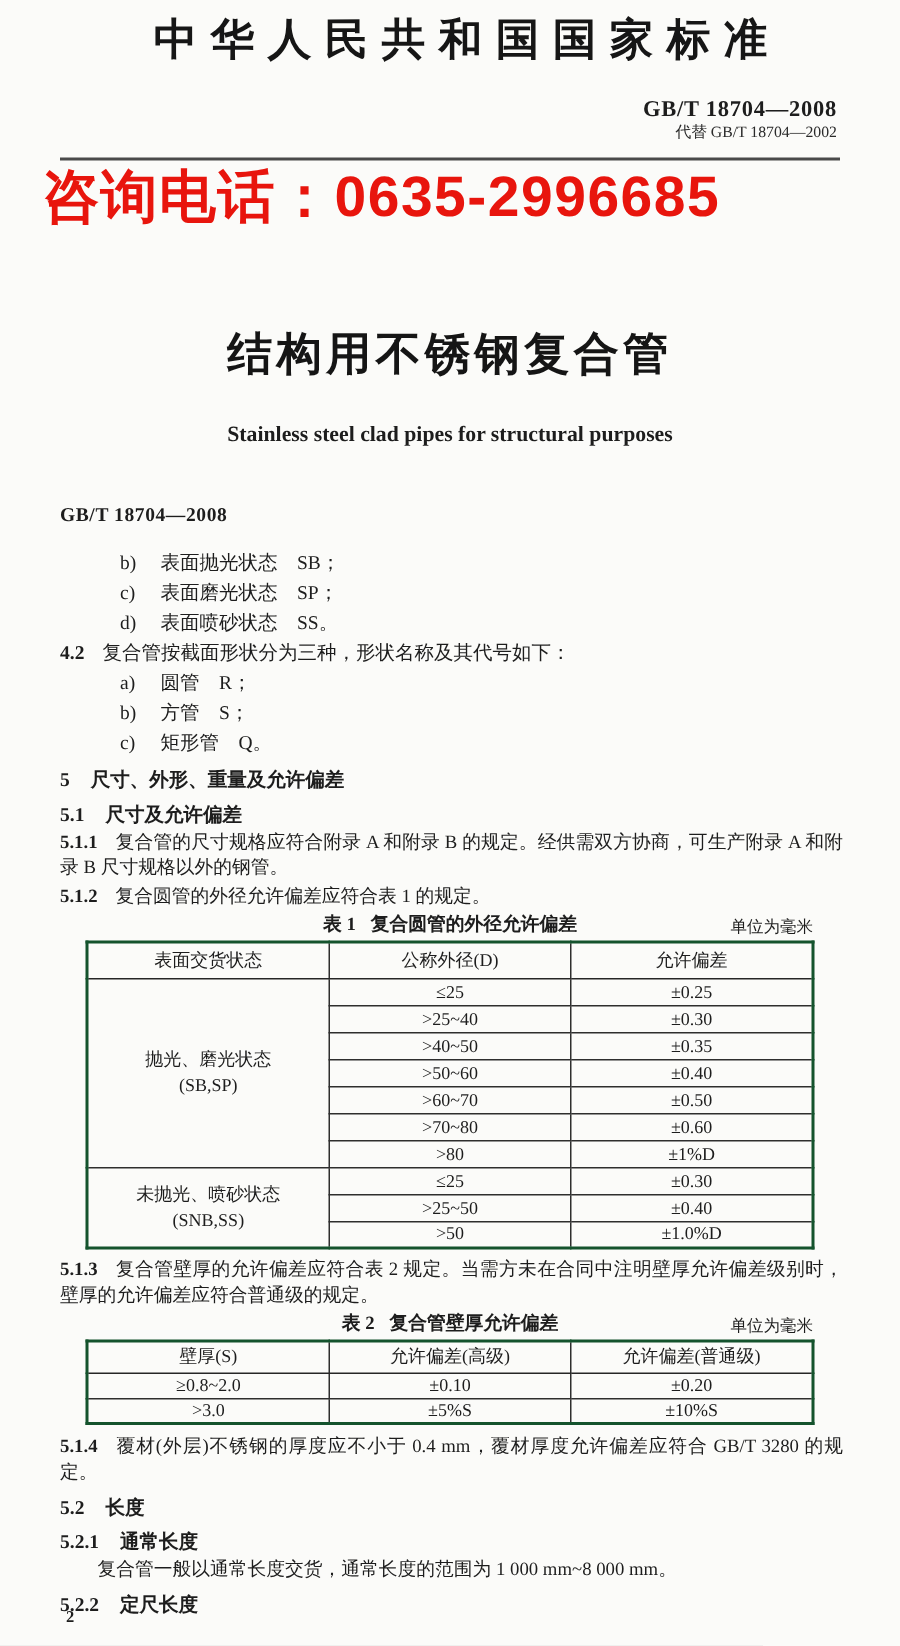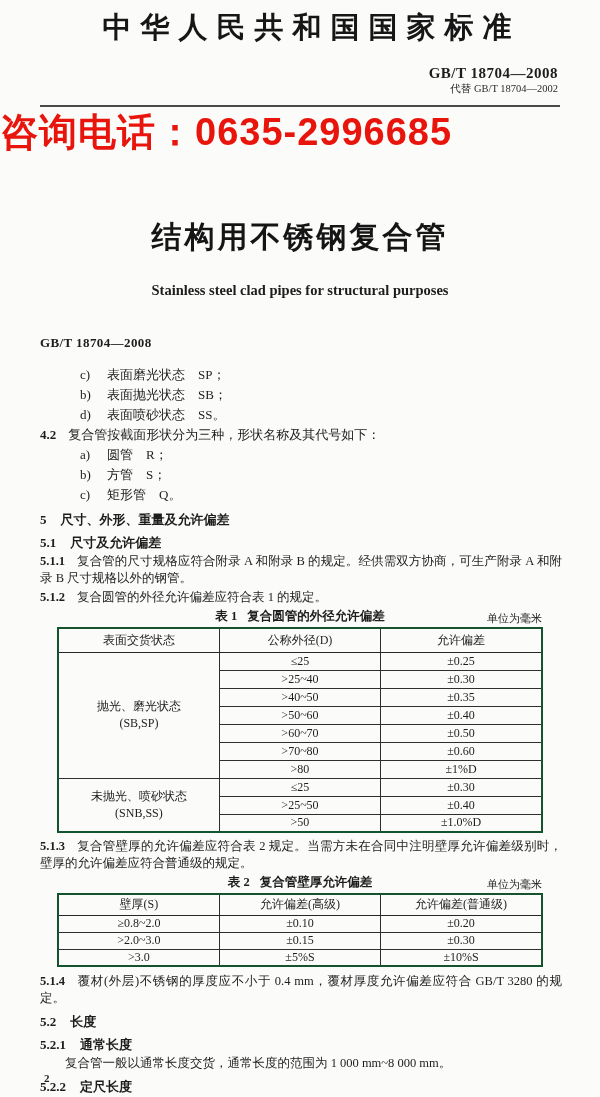--- a/index.html
+++ b/index.html
@@ -14,21 +14,21 @@
     padding-top:10px; text-align:center; font-weight:bold;
     font-size:29px; line-height:34px; letter-spacing:9px; text-indent:9px;
     color:#161616;
     padding-left:14px;
   }
   .std-block { margin-top:20px; padding-right:42px; text-align:right; }
   .std-code { font-size:15px; font-weight:bold; line-height:18px; letter-spacing:.5px; }
   .replaces { font-size:10.5px; line-height:13px; color:#2a2a2a; }
   .header-rule { margin:10px 40px 0 40px; border-top:2px solid #4a4a4a; height:0; }
   .watermark {
-    margin-top:2px; 
+    margin-top:2px; padding-left:28px;
     font-family:"Liberation Sans","DejaVu Sans",sans-serif;
     font-weight:bold; font-size:38px; line-height:46px; letter-spacing:1px;
     color:#e8150d; white-space:nowrap;
   }
   
   .cn-title {
     margin-top:62px; text-align:center; font-weight:bold;
     font-size:30px; line-height:40px; letter-spacing:3px; color:#151515;
   }
   .en-title { margin-top:24px; text-align:center; font-weight:bold; font-size:14.5px; line-height:18px; }
@@ -77,24 +77,24 @@
 
   <div class="watermark">咨询电话：0635-2996685</div>
 
   <div class="cn-title">结构用不锈钢复合管</div>
   <div class="en-title">Stainless steel clad pipes for structural purposes</div>
 
   <div class="running">GB/T 18704—2008</div>
 
   <div class="list">
     <div class="li">
+      <span class="lbl">b)</span><span>表面抛光状态　SB；</span>
+    </div>
+    <div class="li">
       <span class="lbl">c)</span><span>表面磨光状态　SP；</span>
-    </div>
-    <div class="li">
-      <span class="lbl">b)</span><span>表面抛光状态　SB；</span>
     </div>
     <div class="li">
       <span class="lbl">d)</span><span>表面喷砂状态　SS。</span>
     </div>
     <div class="clause42">
       <span class="num">4.2</span><span>复合管按截面形状分为三种，形状名称及其代号如下：</span>
     </div>
     <div class="li">
       <span class="lbl">a)</span><span>圆管　R；</span>
     </div>
@@ -198,25 +198,20 @@
       <th>壁厚(S)</th>
       <th>允许偏差(高级)</th>
       <th>允许偏差(普通级)</th>
     </tr>
     <tr>
       <td>≥0.8~2.0</td>
       <td>±0.10</td>
       <td>±0.20</td>
     </tr>
     <tr>
-      <td>&gt;2.0~3.0</td>
-      <td>±0.15</td>
-      <td>±0.30</td>
-    </tr>
-    <tr>
       <td>&gt;3.0</td>
       <td>±5%S</td>
       <td>±10%S</td>
     </tr>
   </tbody>
     </table>
 
   <div class="para" style="margin-top:6px">
     <span class="num">5.1.4</span><span>覆材(外层)不锈钢的厚度应不小于 0.4 mm，覆材厚度允许偏差应符合 GB/T 3280 的规定。</span>
   </div>

